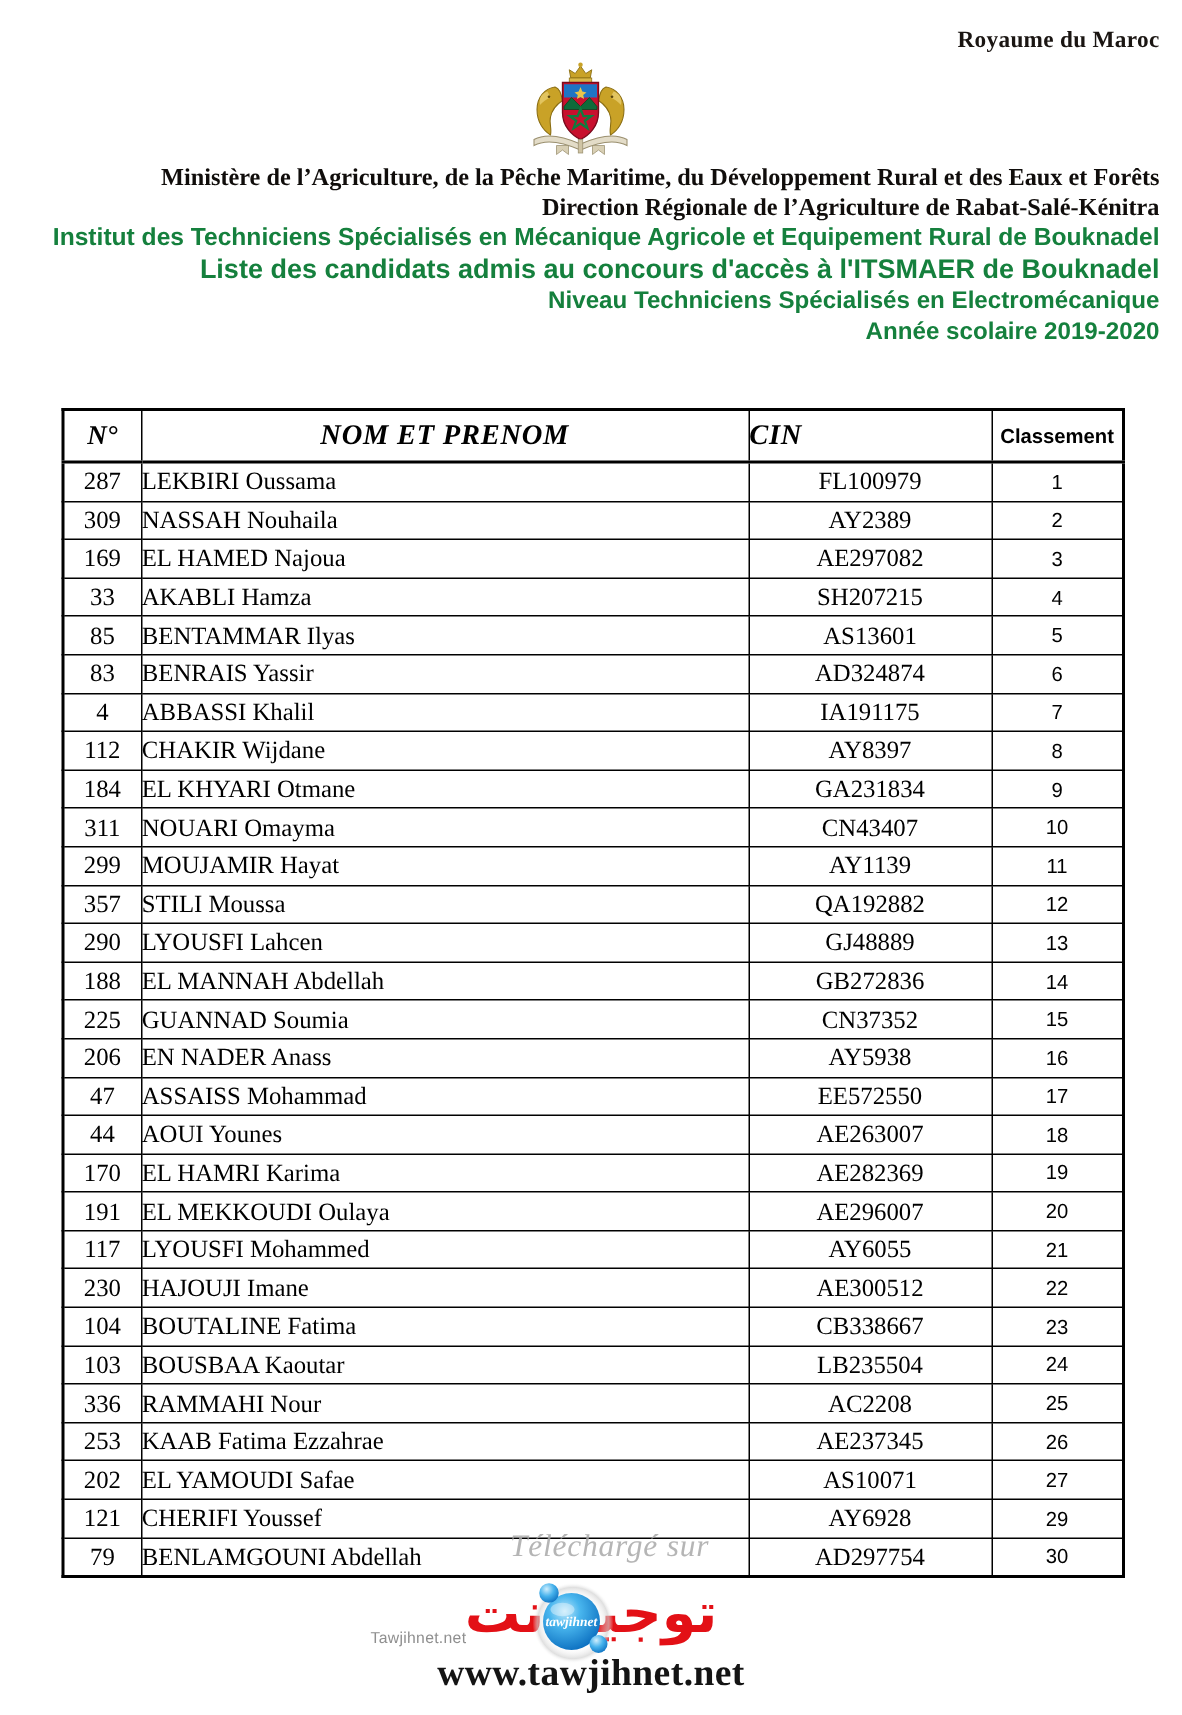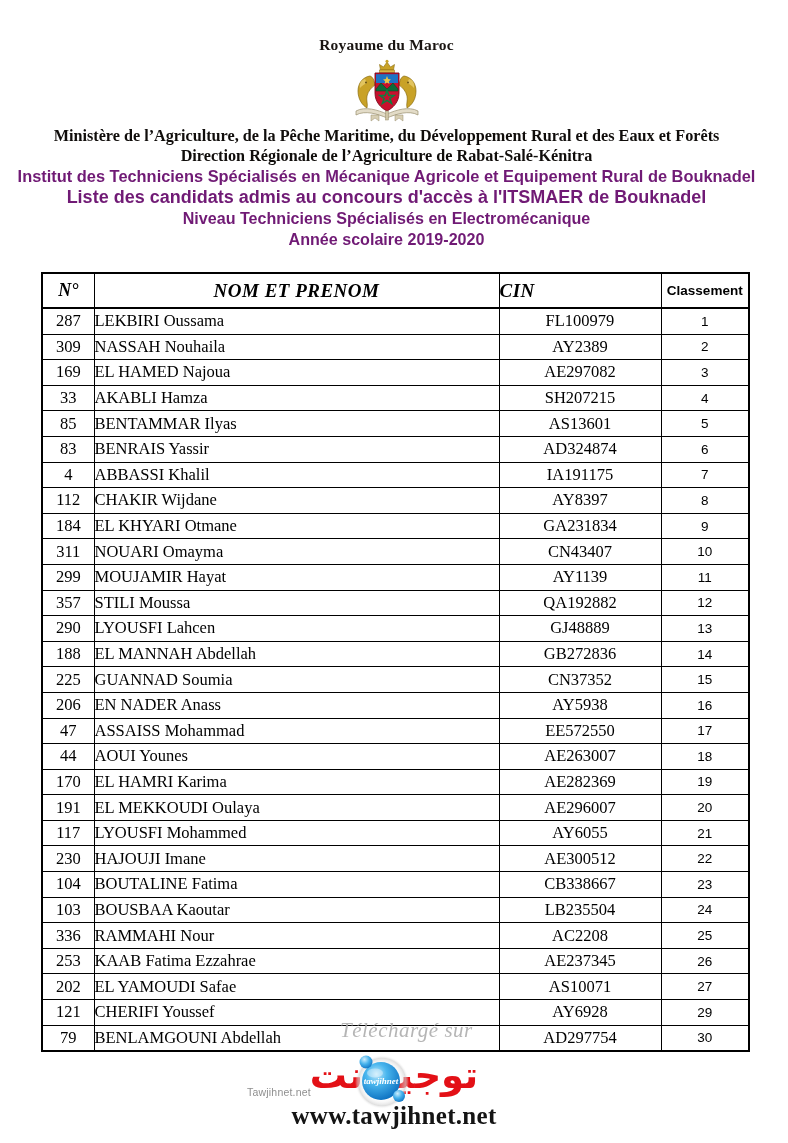--- a/index.html
+++ b/index.html
@@ -12,22 +12,22 @@
     height: 1143px;
     position: relative;
     overflow: hidden;
     font-family: "Liberation Serif", serif;
     color: #000000;
   }
 
   
   .doc-header {
     width: 773px;
-    text-align: center;
-    padding-top: 36px;
+    text-align: right;
+    padding-top: 18px;
     box-sizing: border-box;
   }
   .kingdom-line {
     font-family: "Liberation Serif", serif;
     font-weight: bold;
     font-size: 15.5px;
     letter-spacing: 0.2px;
     line-height: 18px;
     color: #1a1512;
   }
@@ -45,21 +45,21 @@
     font-size: 16.2px;
     line-height: 20px;
     color: #100d0b;
     white-space: nowrap;
   }
   .title-sans {
     font-family: "Liberation Sans", sans-serif;
     font-weight: bold;
     font-size: 16.4px;
     line-height: 21px;
-    color: #701a75;
+    color: #15803d;
     white-space: nowrap;
   }
   .title-sans.l4 { font-size: 18px; }
   .title-sans.l5 { font-size: 16.1px; }
   .title-sans.l6 { font-size: 16.1px; }
 
   
   .table-wrap {
     position: absolute;
     left: 41px;

